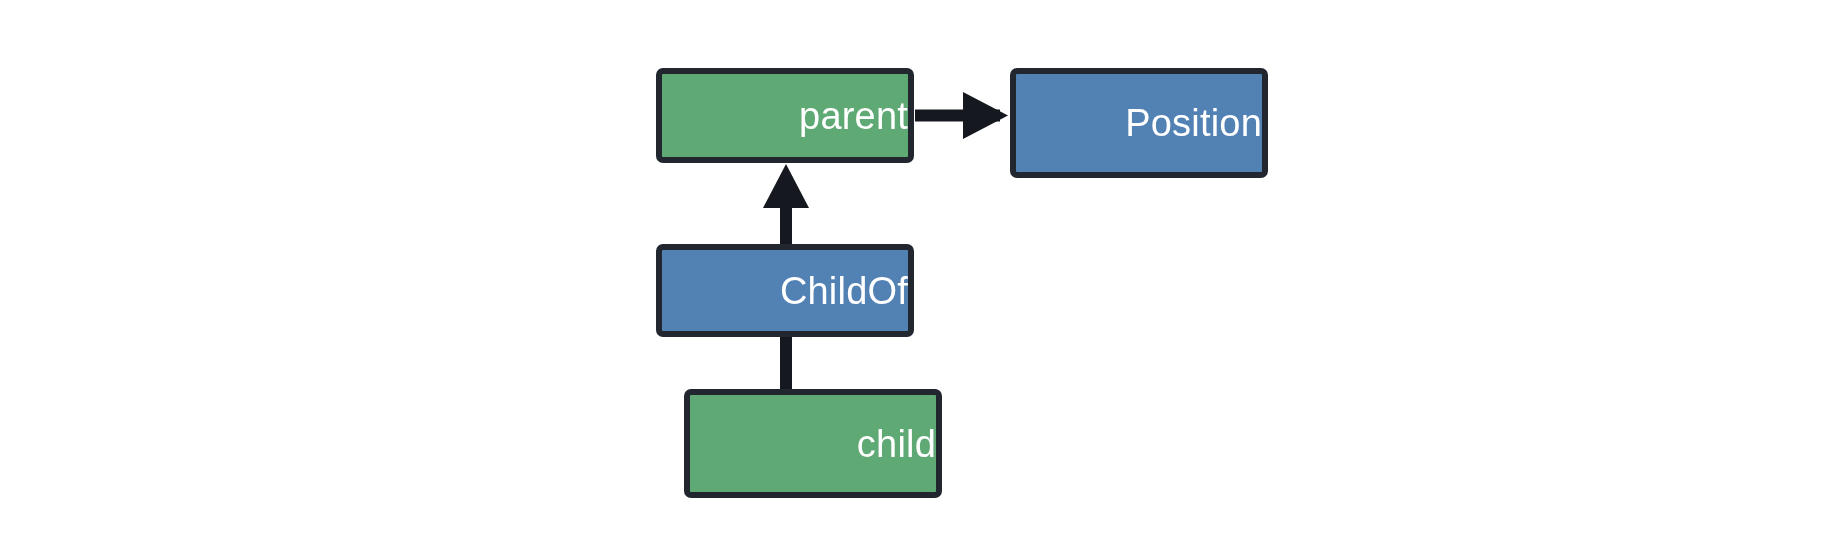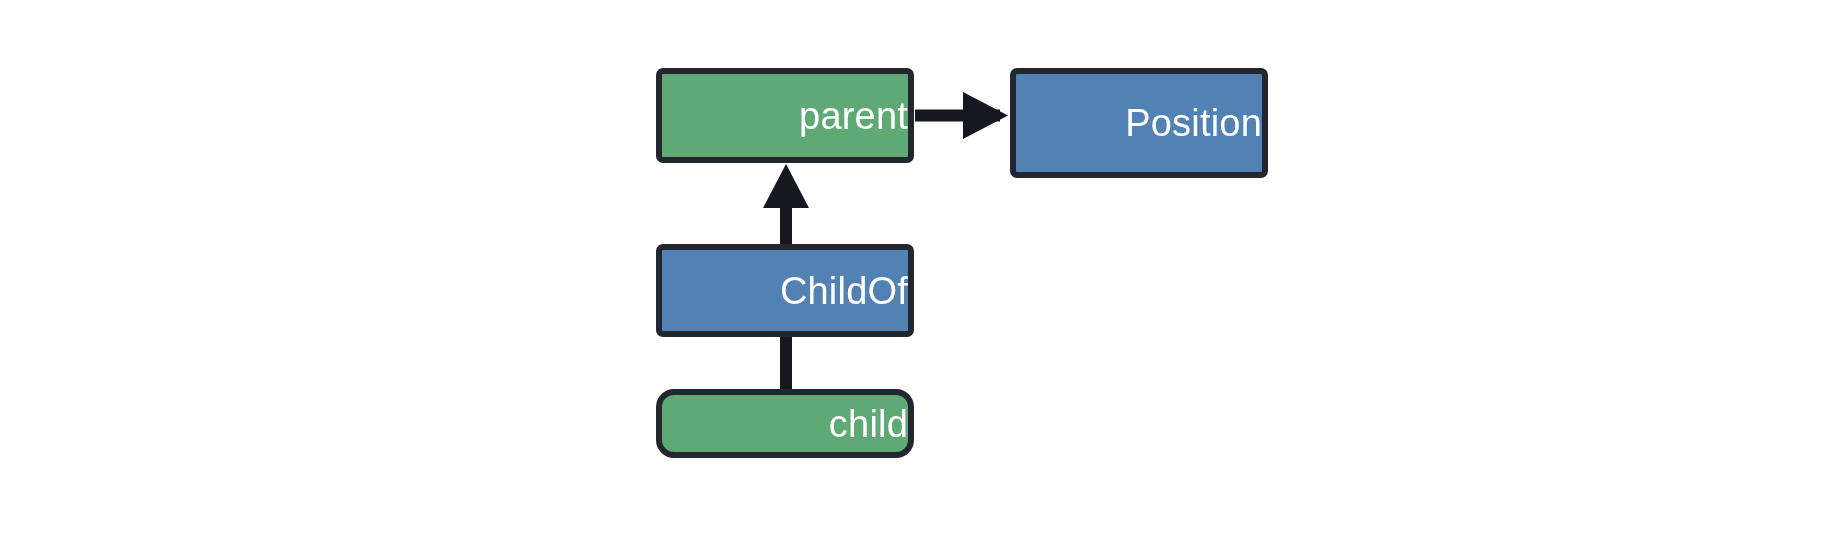--- a/index.html
+++ b/index.html
@@ -67,25 +67,24 @@
     width: 258px;
     height: 110px;
   }
   #node-childof {
     left: 656px;
     top: 244px;
     width: 258px;
     height: 93px;
   }
   #node-child {
-    left: 656px;
+    left: 684px;
     top: 389px;
     width: 258px;
-    height: 69px;
-    border-radius: 18px;
+    height: 109px;
   }
 </style>
 </head>
 <body>
 
 <div id="diagram-canvas">
 
   <svg id="edge-layer" width="1830" height="548" viewBox="0 0 1830 548">
 
     <g>

